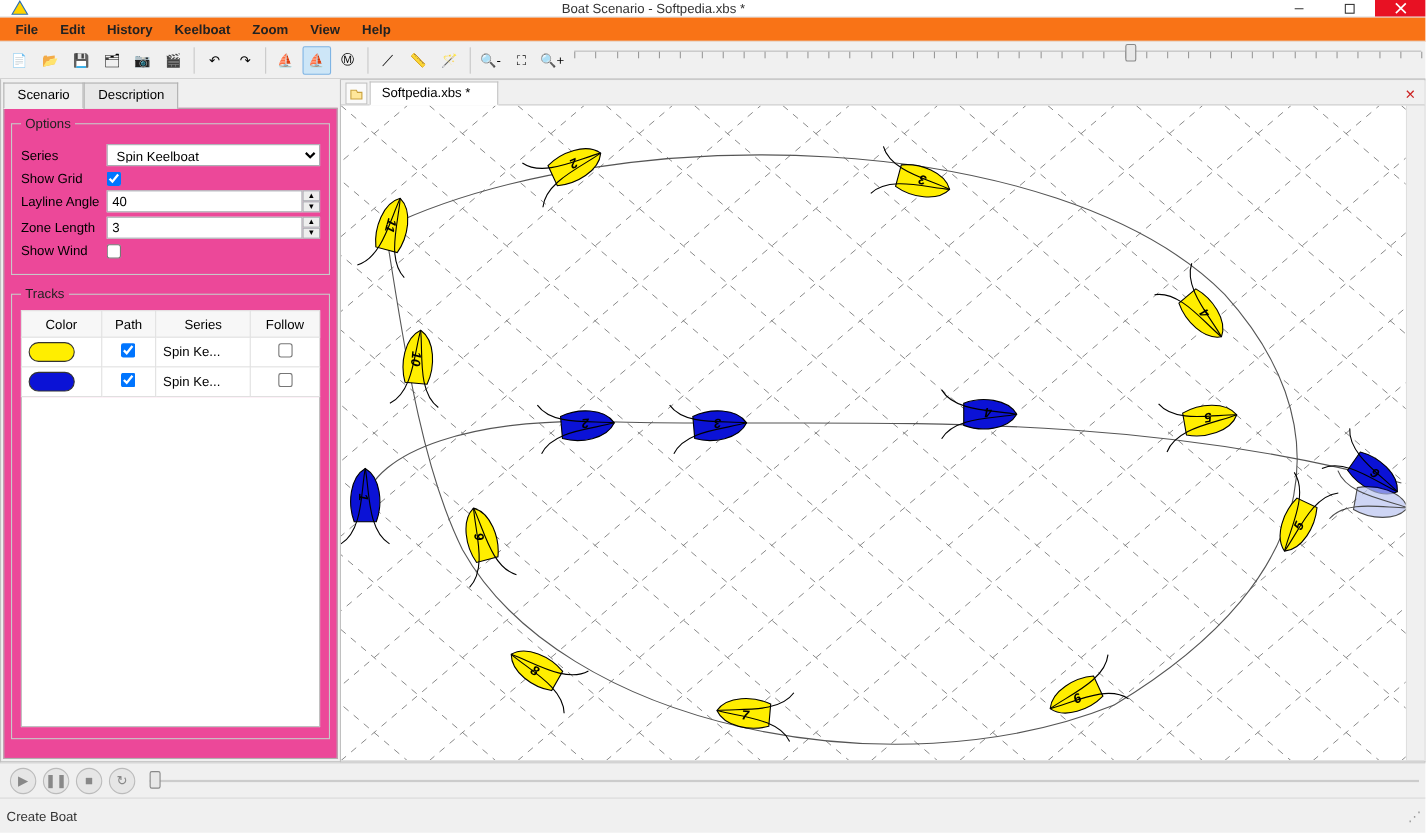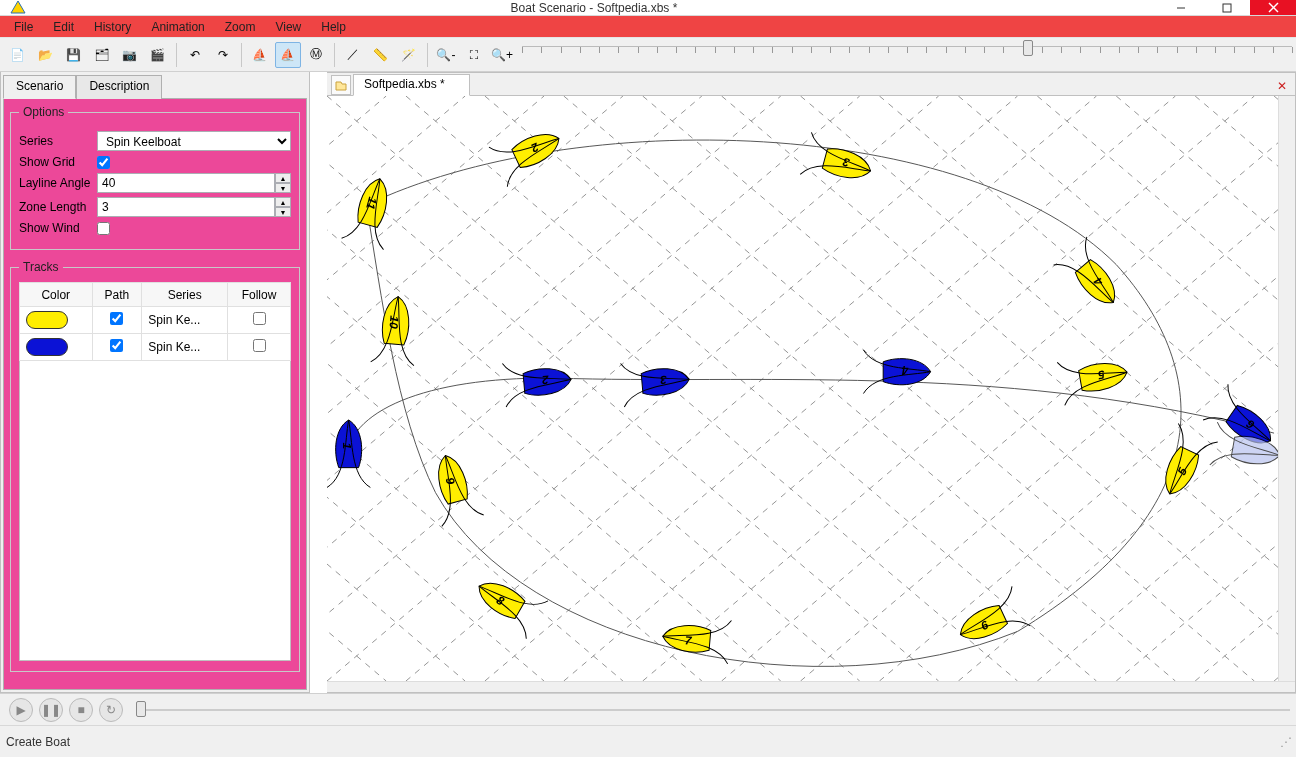--- a/index.html
+++ b/index.html
@@ -7,21 +7,21 @@
 
 
 .titlebar { height: 16px; background: #fff; border-bottom: 1px solid #d8d8d8; display: flex; align-items: center; }
 .titlebar .app-icon { width: 24px; height: 24px; margin-left: 6px; display:flex;align-items:center;justify-content:center; }
 .titlebar .title { flex: 1; text-align: center; color: #333; font-size: 12px; }
 .win-btns { display: flex; height: 100%; }
 .win-btn { width: 46px; display:flex; align-items:center; justify-content:center; color:#444; }
 .win-btn.close { background:#e81123; color:#fff; }
 
 
-.menubar { height: 22px; background:#ef4444; display:flex; align-items:center; padding:0 6px; gap:4px; border-bottom:1px solid #e5e5e5;}
+.menubar { height: 22px; background:#f97316; display:flex; align-items:center; padding:0 6px; gap:4px; border-bottom:1px solid #e5e5e5;font-weight:bold;}
 .menubar .menu-item { padding: 2px 8px; color:#222; }
 
 
 .toolbar { height:34px; background:#f0f0f0; border-bottom:1px solid #d0d0d0; display:flex; align-items:center; padding:0 4px; }
 .tool-btn { width:26px; height:26px; margin:0 1px; display:flex; align-items:center; justify-content:center; border:1px solid transparent; border-radius:2px; }
 .tool-btn.active { background:#cde6f7; border-color:#7eb4e4; }
 .tool-sep { width:1px; height:24px; background:#c8c8c8; margin:0 4px; }
 .zoom-ruler { flex:1; height:18px; margin-left:6px; position:relative; border-top:1px solid #bbb; }
 .zoom-ruler .tick { position:absolute; top:0; width:1px; height:6px; background:#999; }
 .zoom-ruler .handle { position:absolute; top:-7px; width:10px; height:16px; background:#e8e8e8; border:1px solid #888; border-radius:2px; }
@@ -44,21 +44,21 @@
 .spin-btns { width:16px; display:flex; flex-direction:column; }
 .spin-btns div { flex:1; border:1px solid #abadb3; background:#eee; display:flex; align-items:center; justify-content:center; font-size:7px; line-height:1; }
 
 .tracks-table { width:100%; border:1px solid #c0c0c0; background:#fff; border-collapse:collapse; }
 .tracks-table th, .tracks-table td { border:1px solid #e0e0e0; padding:4px 6px; text-align:left; height:24px; }
 .tracks-table th { background:#f7f7f7; font-weight:normal; text-align:center; }
 .color-swatch { width:42px; height:18px; border-radius:9px; border:1px solid #333; }
 .tracks-blank { height:300px; background:#fff; border:1px solid #c0c0c0; border-top:none; }
 
 
-.canvas-wrap { flex:1; display:flex; flex-direction:column; border:1px solid #c0c0c0; border-left:none;margin-left:17px; }
+.canvas-wrap { flex:1; display:flex; flex-direction:column; border:1px solid #c0c0c0; border-left:none; }
 .doc-tabs { height:24px; background:#f0f0f0; border-bottom:1px solid #c0c0c0; display:flex; align-items:flex-end; padding-left:4px; }
 .doc-tab-btn { width:20px; height:20px; border:1px solid #c0c0c0; background:#fafafa; margin-right:2px; display:flex;align-items:center;justify-content:center; }
 .doc-tab { height:22px; padding:2px 24px 2px 10px; border:1px solid #c0c0c0; background:#fff; border-bottom:1px solid #fff; position:relative; top:1px; }
 .doc-close { margin-left:auto; width:18px; height:18px; margin-right:4px; color:#c22; display:flex;align-items:center;justify-content:center;}
 .canvas { flex:1; background:#fff; position:relative; overflow:hidden; }
 .canvas svg { width:100%; height:100%; }
 .scrollbar-v { width:17px; background:#f0f0f0; border-left:1px solid #ddd;}
 .scrollbar-h { height:17px; background:#f0f0f0; border-top:1px solid #ddd; }
 .canvas-row { flex:1; display:flex; }
 
@@ -102,21 +102,21 @@
           <line x1="10" y1="1" x2="1" y2="10" stroke="#fff" stroke-width="1.5"></line>
         </svg>
     </div>
   </div>
 </div>
 
 <div class="menubar" id="menubar">
     <div class="menu-item">File</div>
     <div class="menu-item">Edit</div>
     <div class="menu-item">History</div>
-    <div class="menu-item">Animation</div>
+    <div class="menu-item">Keelboat</div>
     <div class="menu-item">Zoom</div>
     <div class="menu-item">View</div>
     <div class="menu-item">Help</div>
   </div>
 
 <div class="toolbar" id="toolbar">
     <div class="tool-btn">📄</div>
     <div class="tool-btn">📂</div>
     <div class="tool-btn">💾</div>
     <div class="tool-btn">🗂</div>

